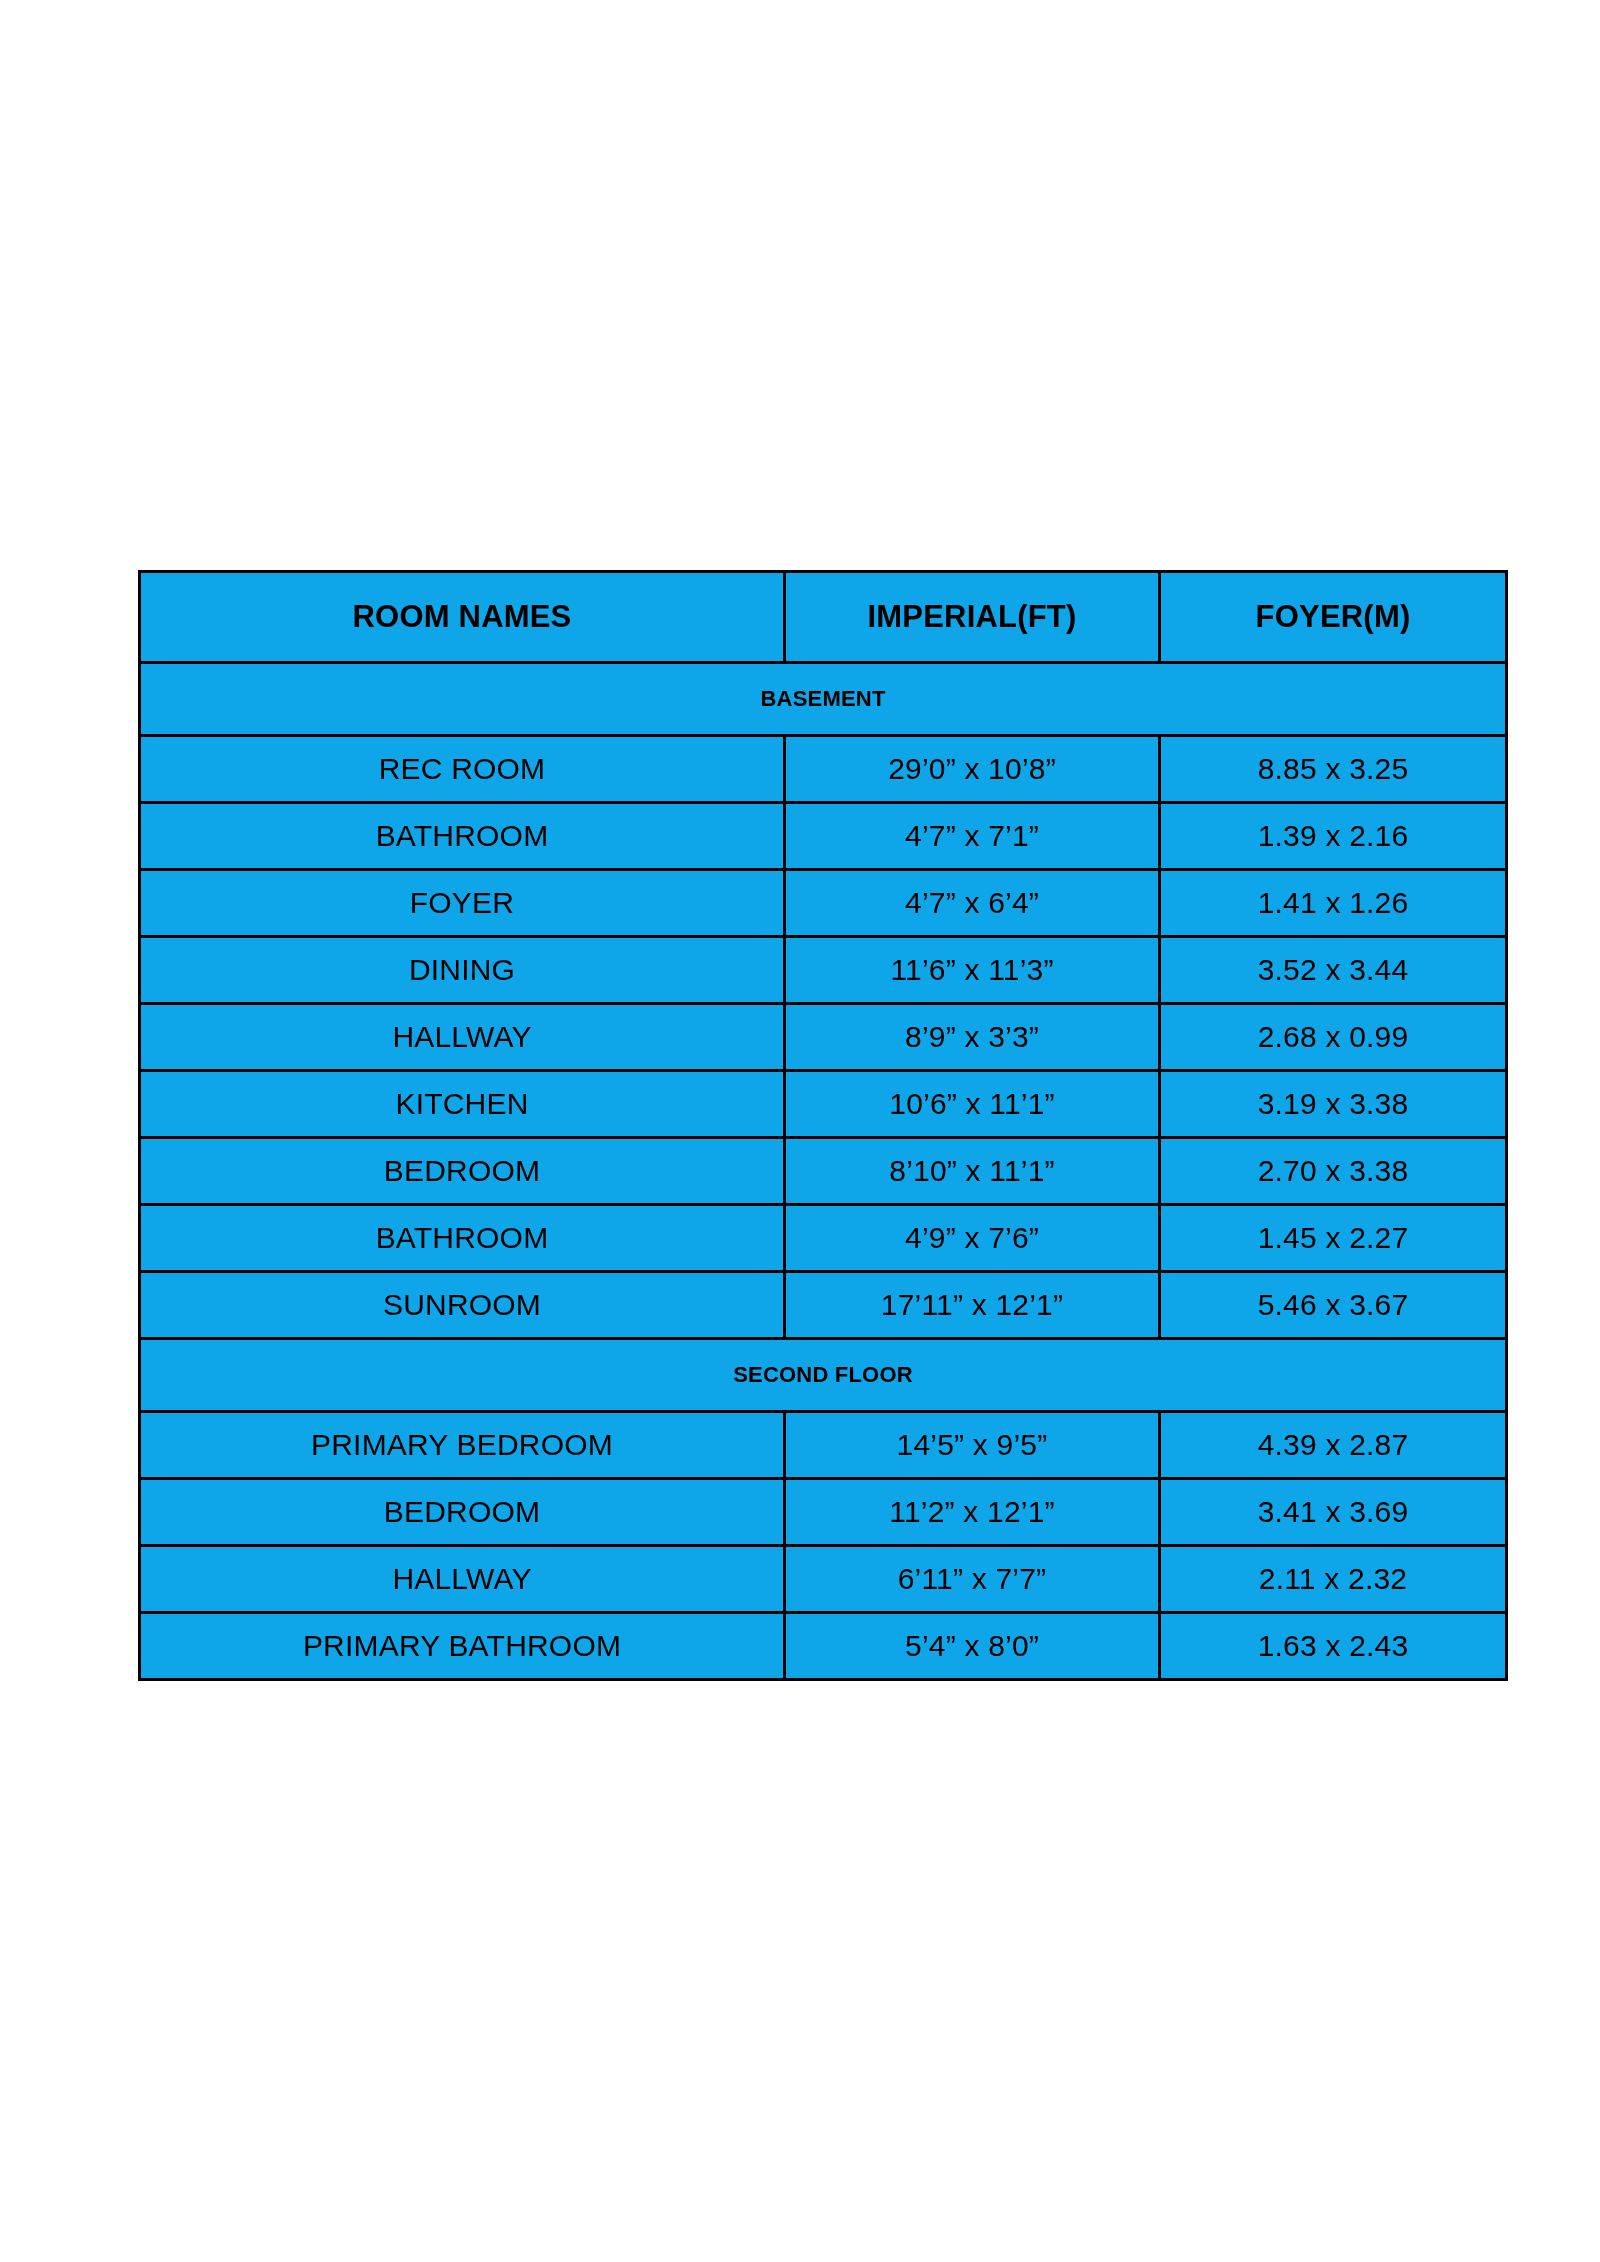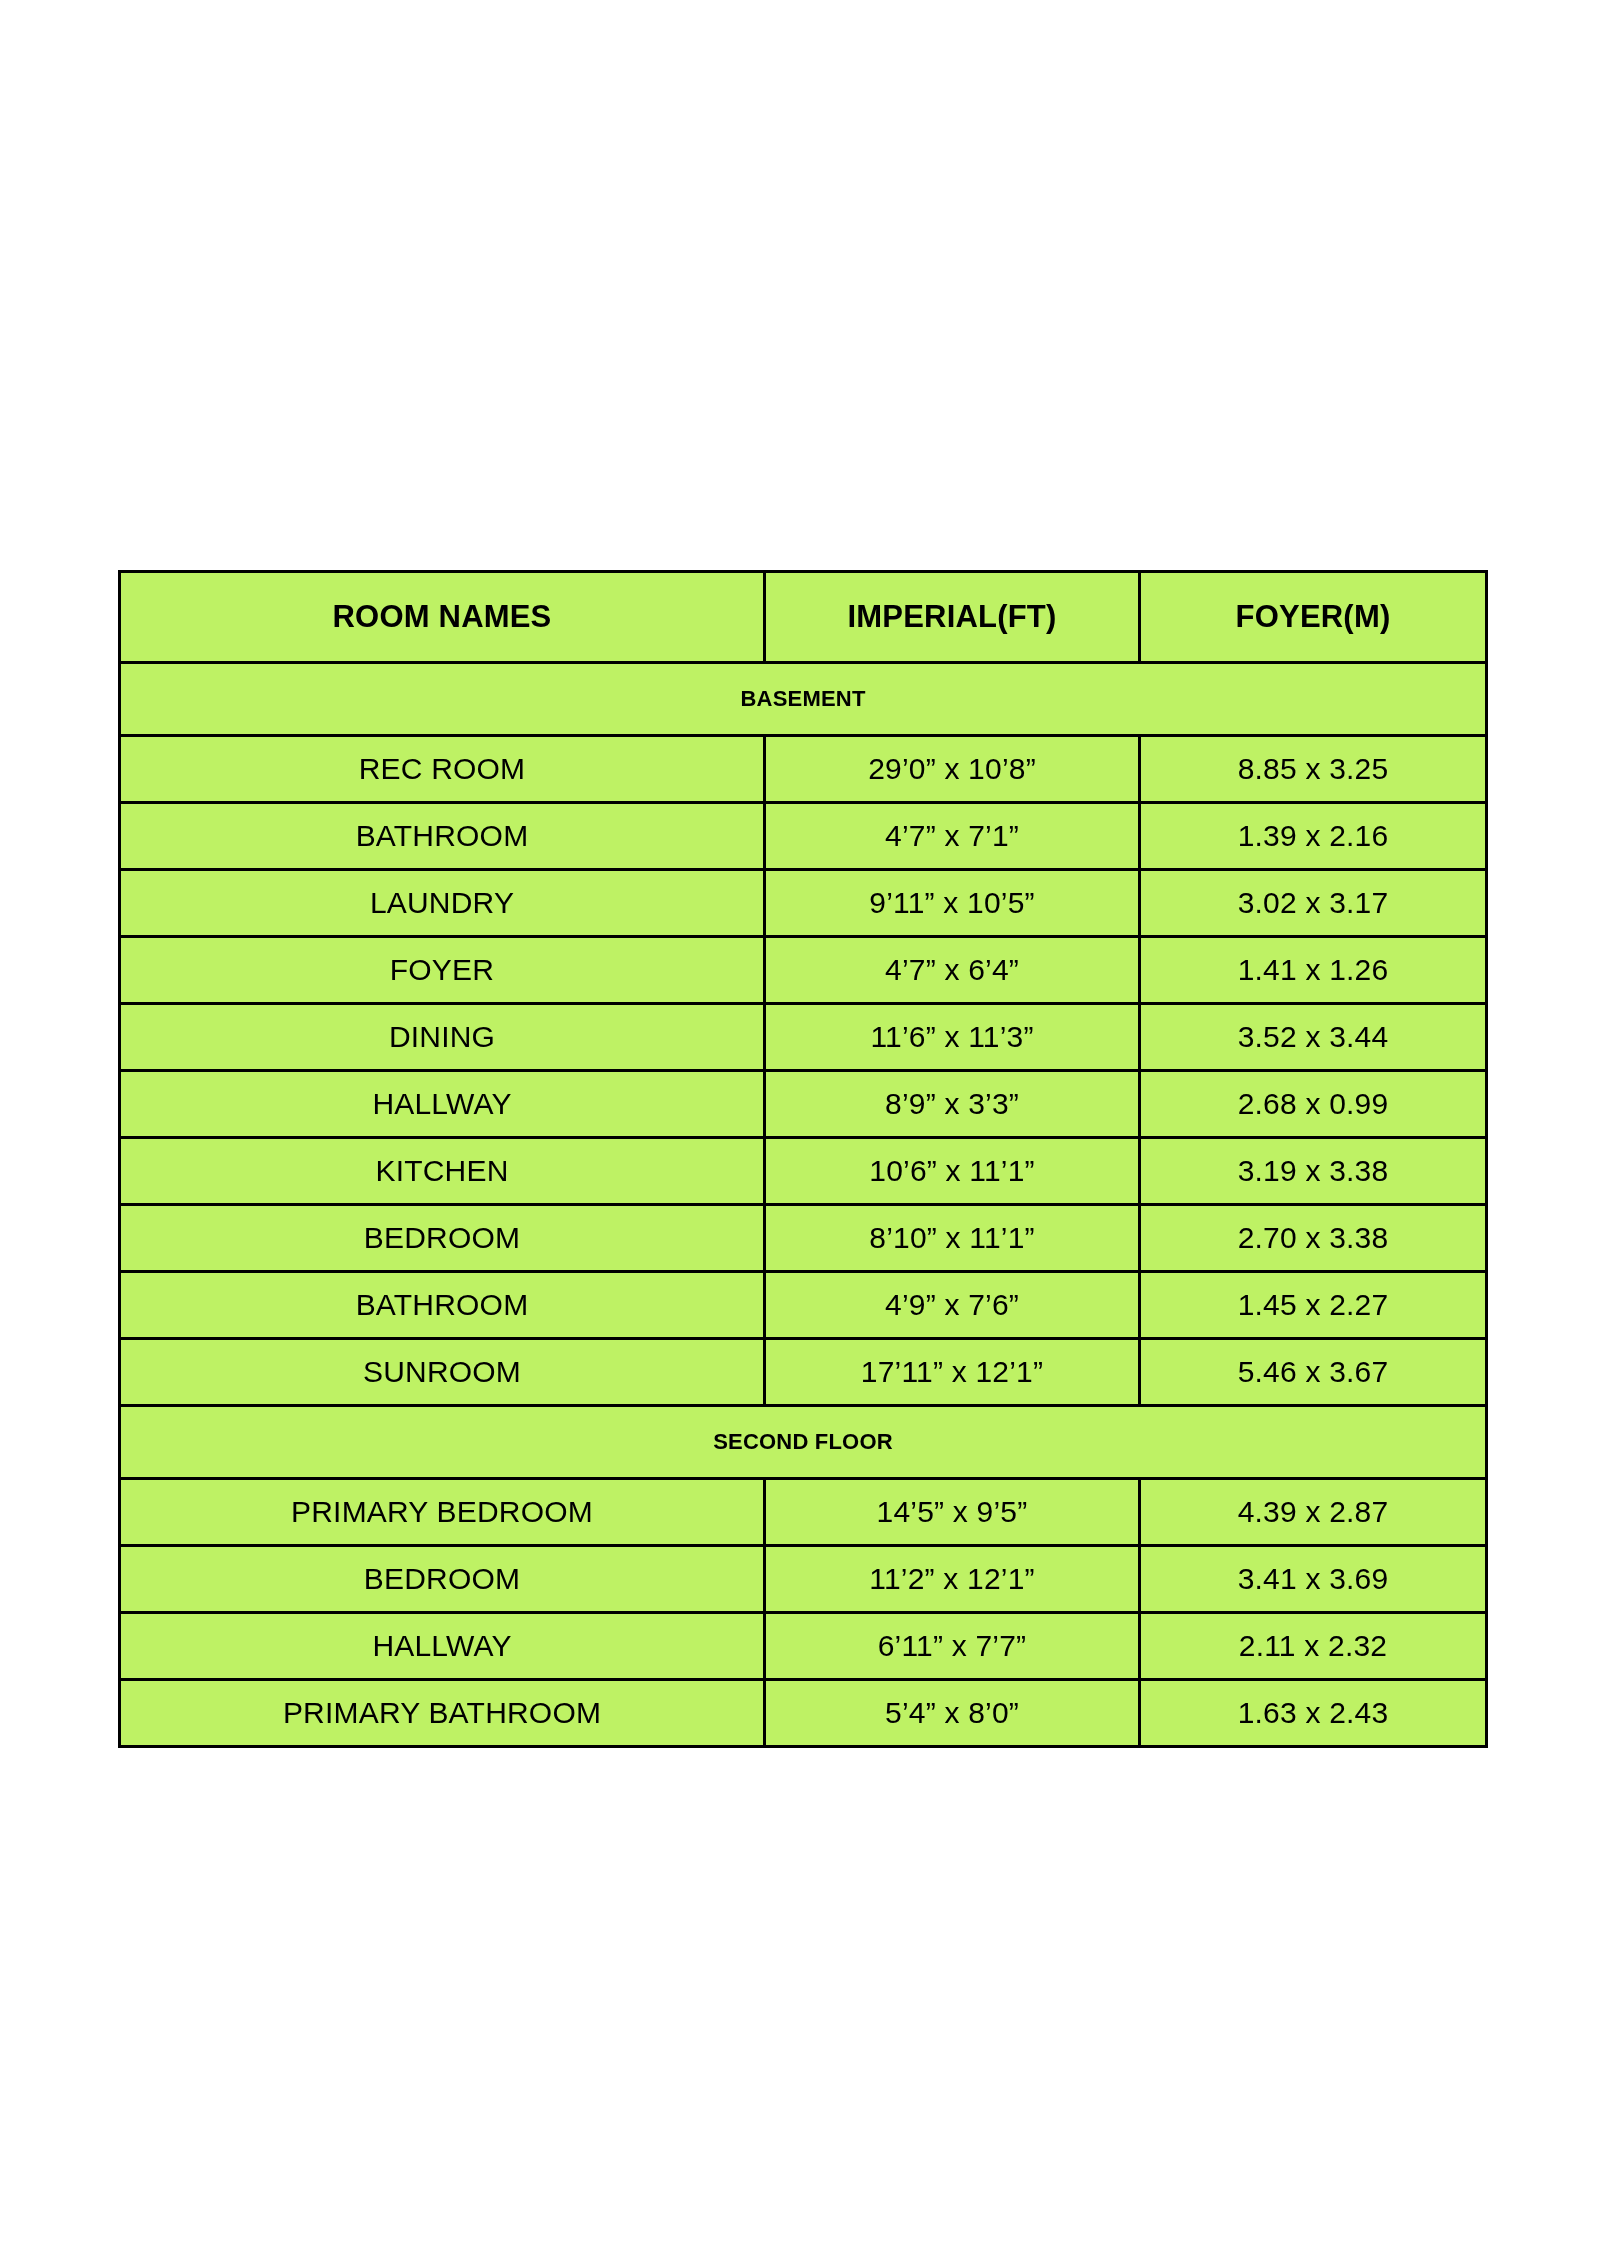--- a/index.html
+++ b/index.html
@@ -25,21 +25,22 @@
   .table-wrap {
     position: absolute;
     left: 118px;
     top: 570px;
     width: 1367px;
   }
   table.room-table {
     border-collapse: collapse;
     width: 1367px;
     table-layout: fixed;
-    background: #bef264;
+    background: #0ea5e9;
+    margin-left: 20px;
   }
   table.room-table col.c1 { width: 645px; }
   table.room-table col.c2 { width: 375px; }
   table.room-table col.c3 { width: 347px; }
 
   table.room-table td,
   table.room-table th {
     border: 3px solid #000000;
     text-align: center;
     vertical-align: middle;
@@ -86,25 +87,20 @@
         </tr>
         <tr>
           <td>REC ROOM</td>
           <td>29’0” x 10’8”</td>
           <td>8.85 x 3.25</td>
         </tr>
         <tr>
           <td>BATHROOM</td>
           <td>4’7” x 7’1”</td>
           <td>1.39 x 2.16</td>
-        </tr>
-        <tr>
-          <td>LAUNDRY</td>
-          <td>9’11” x 10’5”</td>
-          <td>3.02 x 3.17</td>
         </tr>
 
         <tr>
           <td>FOYER</td>
           <td>4’7” x 6’4”</td>
           <td>1.41 x 1.26</td>
         </tr>
         <tr>
           <td>DINING</td>
           <td>11’6” x 11’3”</td>

